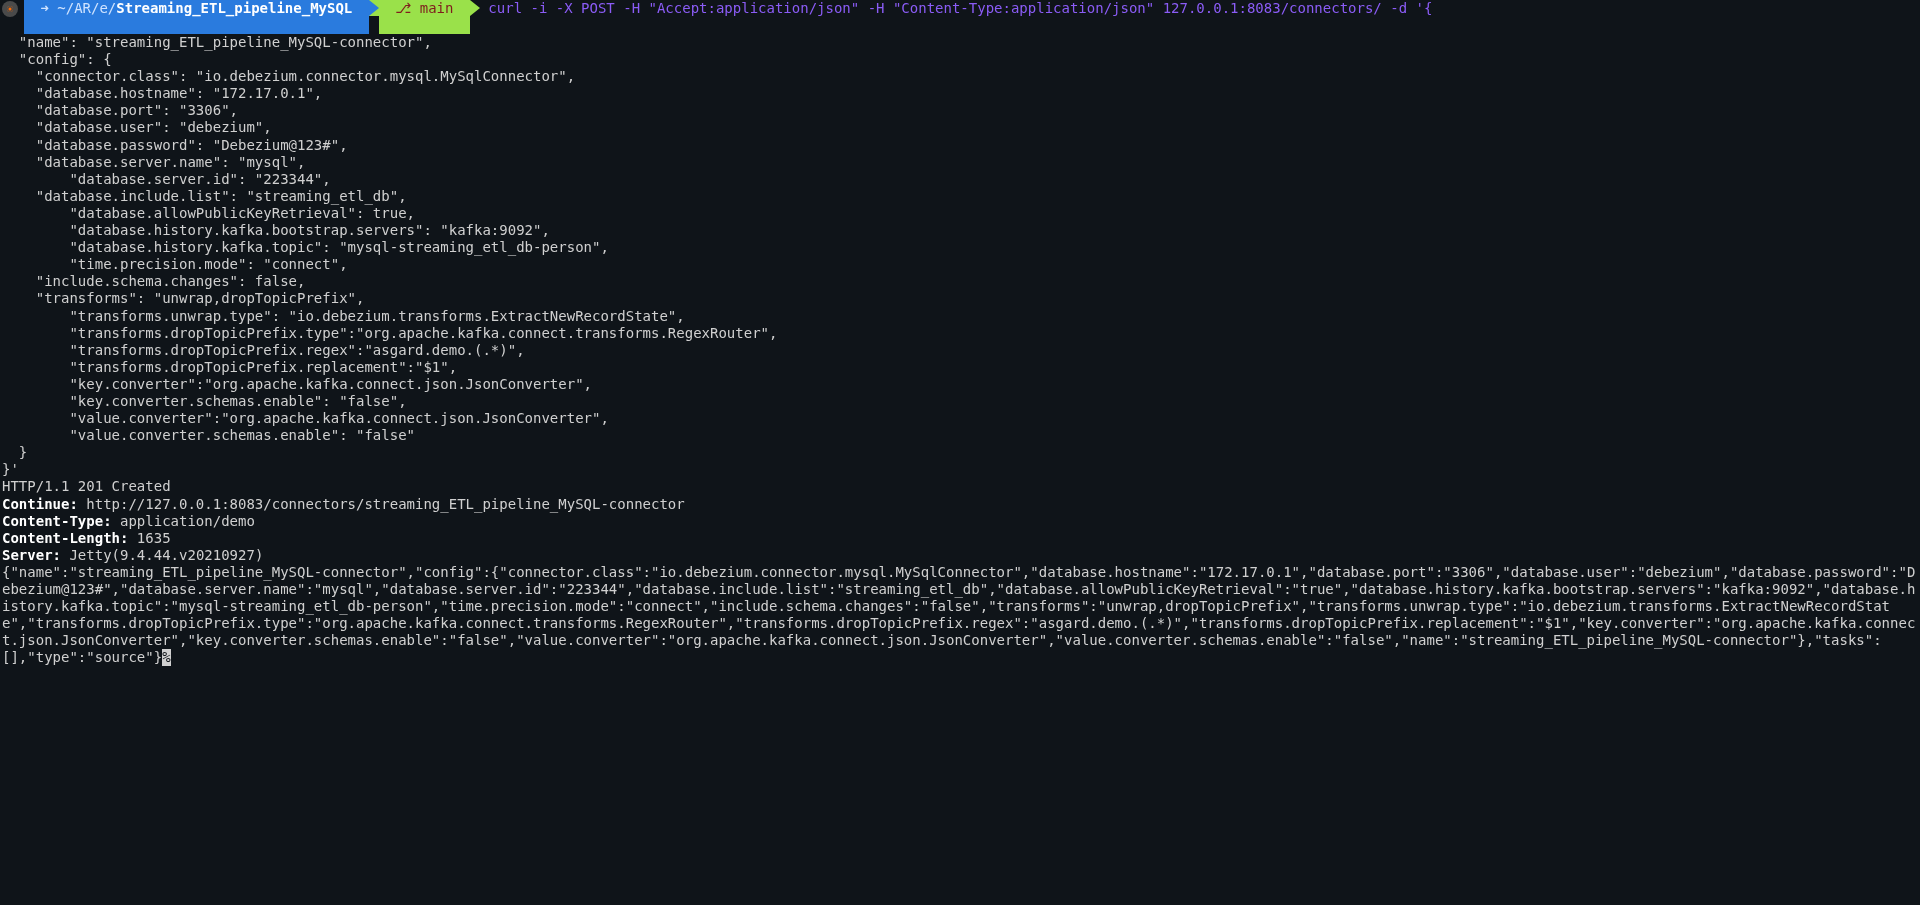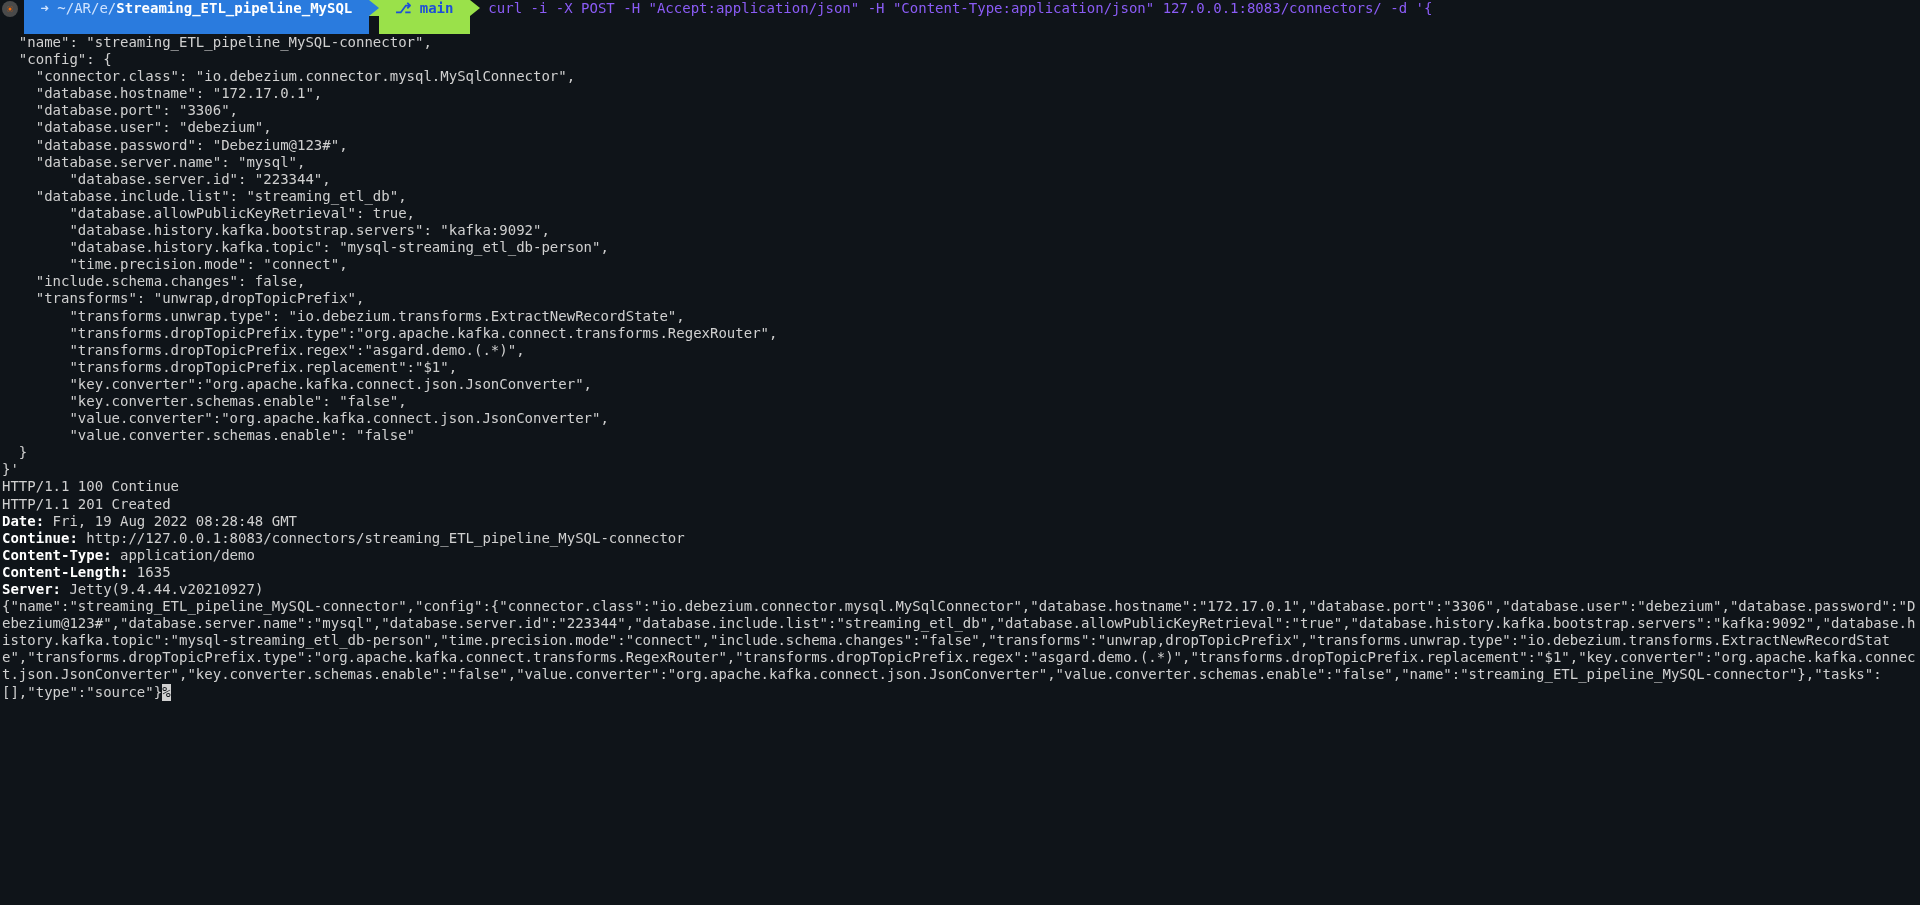--- a/index.html
+++ b/index.html
@@ -34,21 +34,21 @@
   .seg {
     display: inline-block;
     padding: 0 8px;
     height: 34px;
     line-height: 17px;
     vertical-align: top;
     position: relative;
   }
   .seg-path { background: #2a7bde; color: #cfe3ff; }
   .seg-path .hl { color: #ffffff; font-weight: bold; }
-  .seg-git  { background: #9ae14a; color: #1d4ed8; font-weight: bold; }
+  .seg-git  { background: #9ae14a; color: #7f1d1d; font-weight: normal; }
   
   .arrow {
     display: inline-block;
     width: 0; height: 0;
     border-top: 8.5px solid transparent;
     border-bottom: 8.5px solid transparent;
     vertical-align: top;
   }
   .arrow-git   { border-left: 10px solid #9ae14a; }
   .arrow-into-git { border-left: 10px solid #2a7bde; background:#9ae14a; }
@@ -94,25 +94,23 @@
         <div class="line">        "transforms.dropTopicPrefix.regex":"asgard.demo.(.*)",</div>
         <div class="line">        "transforms.dropTopicPrefix.replacement":"$1",</div>
         <div class="line">        "key.converter":"org.apache.kafka.connect.json.JsonConverter",</div>
         <div class="line">        "key.converter.schemas.enable": "false",</div>
         <div class="line">        "value.converter":"org.apache.kafka.connect.json.JsonConverter",</div>
         <div class="line">        "value.converter.schemas.enable": "false"</div>
         <div class="line">  }</div>
         <div class="line">}'</div>
       </div>
 
-    <div class="line">HTTP/1.1 100 Continue</div>
     <div class="line"></div>
     <div class="line">HTTP/1.1 201 Created</div>
 
-    <div class="line"><span class="bold">Date:</span><span> Fri, 19 Aug 2022 08:28:48 GMT</span></div>
     <div class="line"><span class="bold">Continue:</span><span> http://127.0.0.1:8083/connectors/streaming_ETL_pipeline_MySQL-connector</span></div>
     <div class="line"><span class="bold">Content-Type:</span><span> application/demo</span></div>
     <div class="line"><span class="bold">Content-Length:</span><span> 1635</span></div>
     <div class="line"><span class="bold">Server:</span><span> Jetty(9.4.44.v20210927)</span></div>
 
     <div class="line"></div>
 
     <div class="wrap"><span>{"name":"streaming_ETL_pipeline_MySQL-connector","config":{"connector.class":"io.debezium.connector.mysql.MySqlConnector","database.hostname":"172.17.0.1","database.port":"3306","database.user":"debezium","database.password":"Debezium@123#","database.server.name":"mysql","database.server.id":"223344","database.include.list":"streaming_etl_db","database.allowPublicKeyRetrieval":"true","database.history.kafka.bootstrap.servers":"kafka:9092","database.history.kafka.topic":"mysql-streaming_etl_db-person","time.precision.mode":"connect","include.schema.changes":"false","transforms":"unwrap,dropTopicPrefix","transforms.unwrap.type":"io.debezium.transforms.ExtractNewRecordState","transforms.dropTopicPrefix.type":"org.apache.kafka.connect.transforms.RegexRouter","transforms.dropTopicPrefix.regex":"asgard.demo.(.*)","transforms.dropTopicPrefix.replacement":"$1","key.converter":"org.apache.kafka.connect.json.JsonConverter","key.converter.schemas.enable":"false","value.converter":"org.apache.kafka.connect.json.JsonConverter","value.converter.schemas.enable":"false","name":"streaming_ETL_pipeline_MySQL-connector"},"tasks":[],"type":"source"}</span><span class="cursor">%</span></div>
 
   </div>

